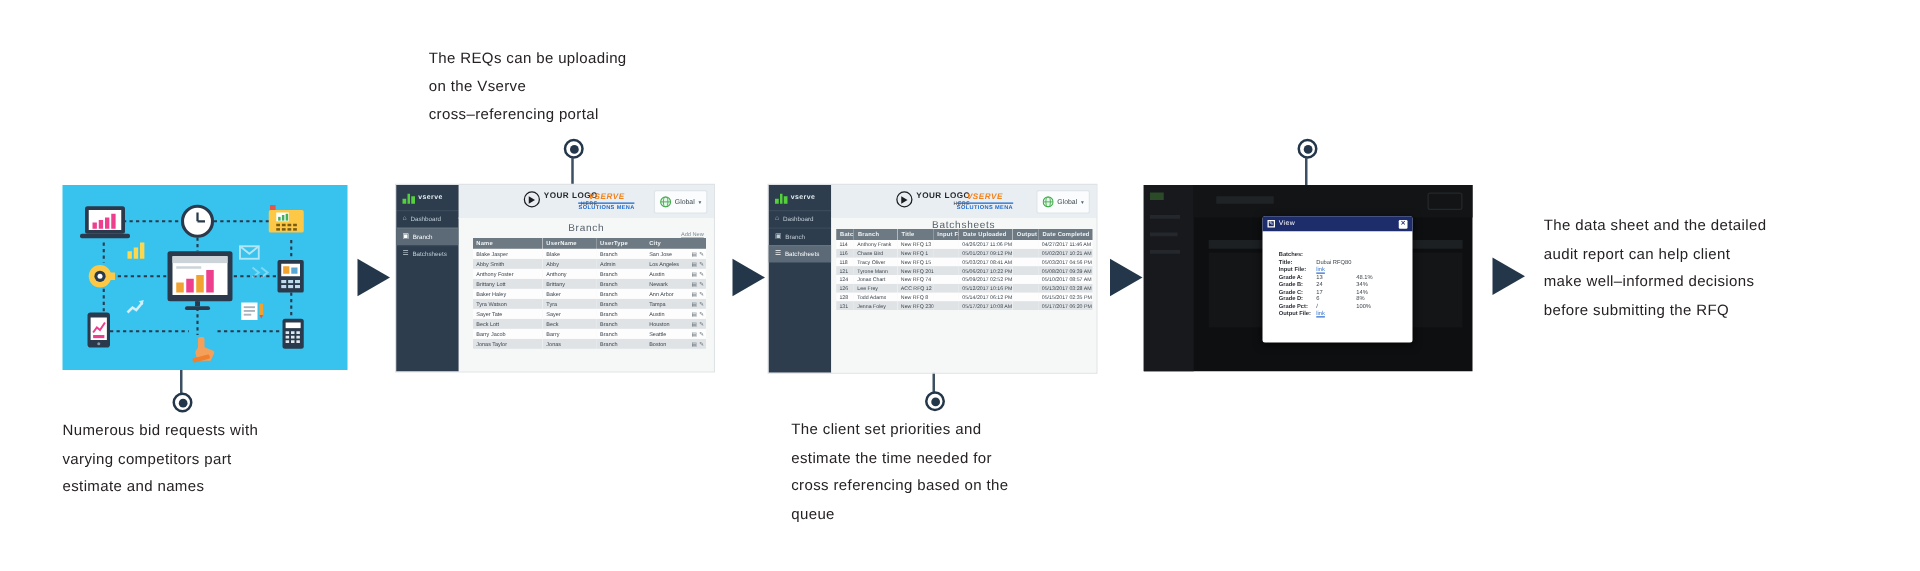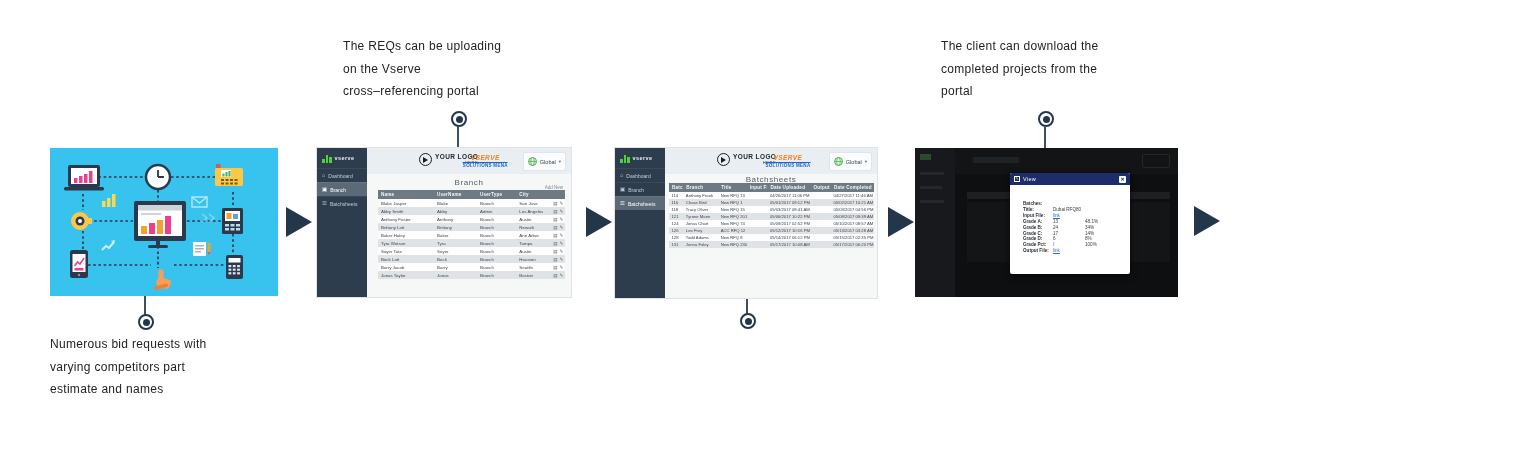--- a/index.html
+++ b/index.html
@@ -77,26 +77,31 @@
   .link{color:#2f6fd0;text-decoration:underline;cursor:pointer;}
 </style>
 </head>
 <body>
 
 <div class="stage">
 
   <div class="note" style="left:343px;top:35px;width:250px;">The REQs can be uploading
 on the Vserve
 cross–referencing portal</div>
-  <div class="note" style="left:941px;top:35px;width:250px;">The client can download the
-completed projects from the
-portal</div>
   <div class="note" style="left:50px;top:333px;width:260px;">Numerous bid requests with
 varying competitors part
 estimate and names</div>
+  <div class="note" style="left:633px;top:332px;width:270px;">The client set priorities and
+estimate the time needed for
+cross referencing based on the
+queue</div>
+  <div class="note" style="left:1235px;top:169px;width:290px;">The data sheet and the detailed
+audit report can help client
+make well–informed decisions
+before submitting the RFQ</div>
 
   <span class="dot" style="left:451px;top:111px;"></span>
   <div class="cline" style="left:457px;top:126px;height:22px;"></div>
   <span class="dot" style="left:1038px;top:111px;"></span>
   <div class="cline" style="left:1044px;top:126px;height:22px;"></div>
   <div class="cline" style="left:144px;top:296px;height:19px;"></div>
   <span class="dot" style="left:138px;top:314px;"></span>
   <div class="cline" style="left:746px;top:298px;height:16px;"></div>
   <span class="dot" style="left:740px;top:313px;"></span>
 

